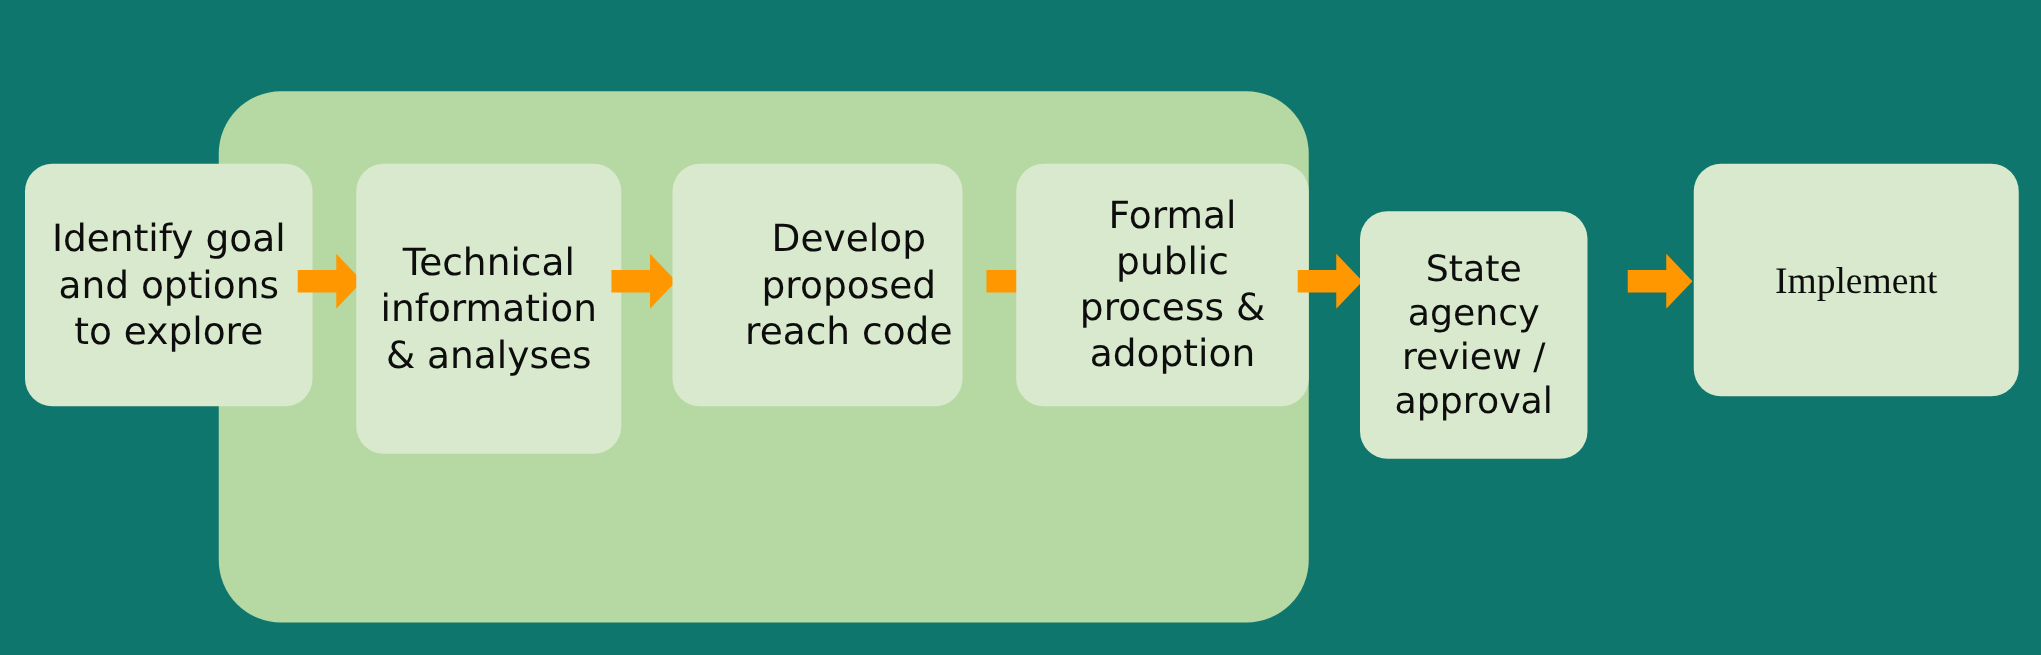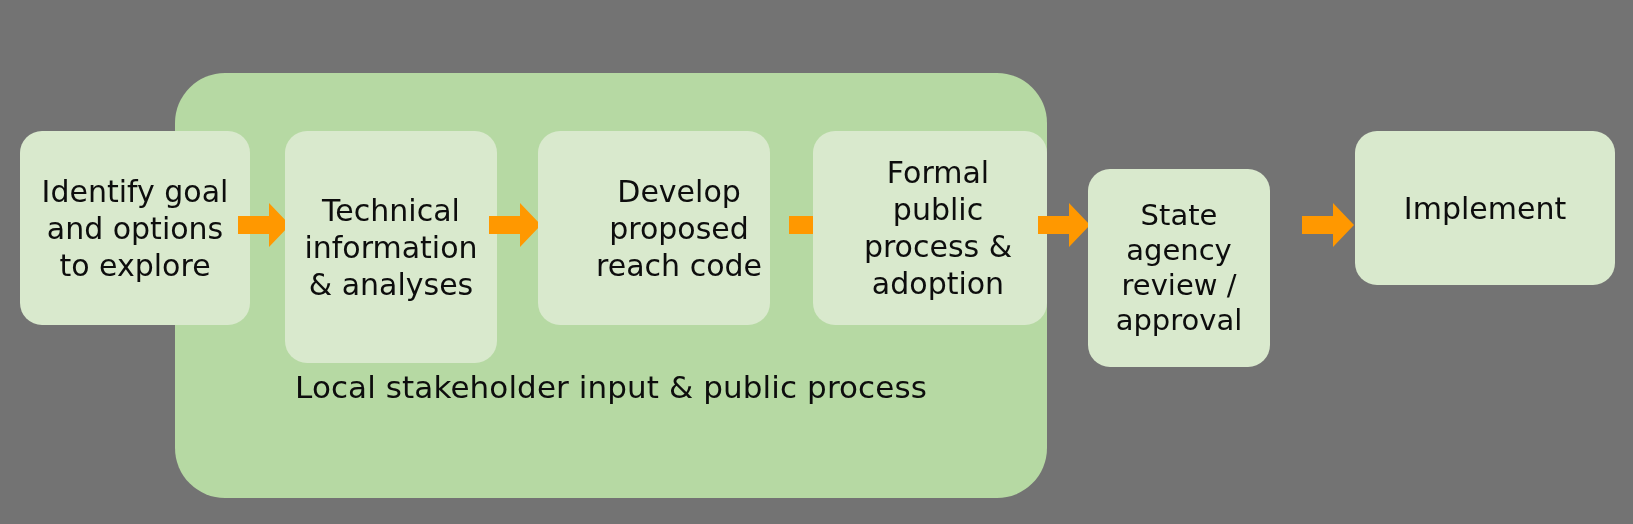--- a/index.html
+++ b/index.html
@@ -4,21 +4,21 @@
 <style>
   html, body {
     margin: 0;
     padding: 0;
     background: #ffffff;
   }
   #canvas {
     position: relative;
     width: 1633px;
     height: 524px;
-    background: #737373;
+    background: #0f766e;
     overflow: hidden;
     font-family: "DejaVu Sans", sans-serif;
   }
 
   
   .group-band {
     position: absolute;
     left: 175px;
     top: 73px;
     width: 872px;
@@ -56,21 +56,21 @@
     font-size: 30px;
     line-height: 37px;
     white-space: pre-line;
   }
 
   .box-1 { left: 20px;   top: 131px; width: 230px; height: 194px; }
   .box-2 { left: 285px;  top: 131px; width: 212px; height: 232px; }
   .box-3 { left: 538px;  top: 131px; width: 232px; height: 194px; justify-content: flex-end; }
   .box-4 { left: 813px;  top: 131px; width: 234px; height: 194px; padding-left: 24px; }
   .box-5 { left: 1088px; top: 125px; width: 182px; height: 198px; margin-top: 44px; }
-  .box-6 { left: 1355px; top: 131px; width: 260px; height: 154px; }
+  .box-6 { left: 1355px; top: 131px; width: 260px; height: 186px; font-family: Liberation Serif, serif; }
 
   .box-5 .step-label { font-size: 29px; line-height: 35px; }
 
   
   .arrow {
     position: absolute;
     width: 52px;
     height: 44px;
   }
   .arrow svg { display: block; width: 100%; height: 100%; }
@@ -146,15 +146,14 @@
   <div class="arrow arrow-5">
     <svg viewBox="0 0 52 44" xmlns="http://www.w3.org/2000/svg" aria-hidden="true">
       <polygon points="0,13 31,13 31,0 52,22 31,44 31,31 0,31" fill="#ff9800"></polygon>
     </svg>
   </div>
 
   <div class="step-box box-6">
     <div class="step-label">Implement</div>
   </div>
 
-  <div class="group-caption">Local stakeholder input &amp; public process</div>
 
 </div>
 
 </body></html>

